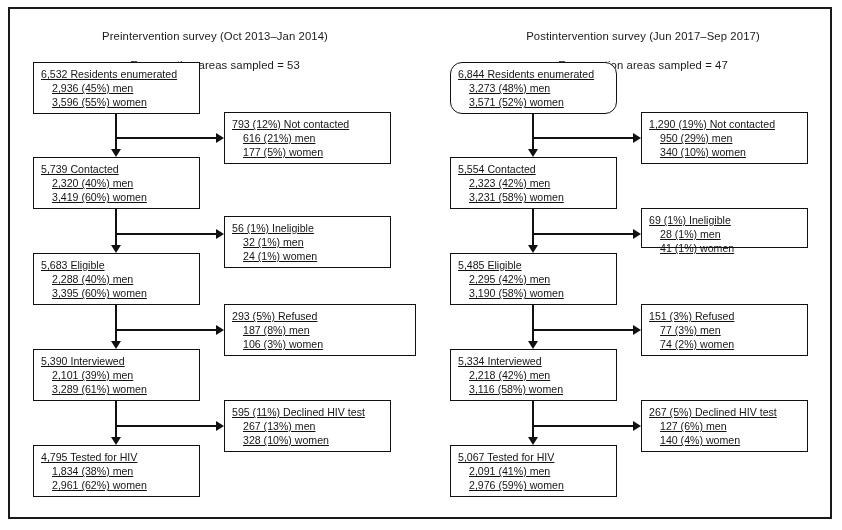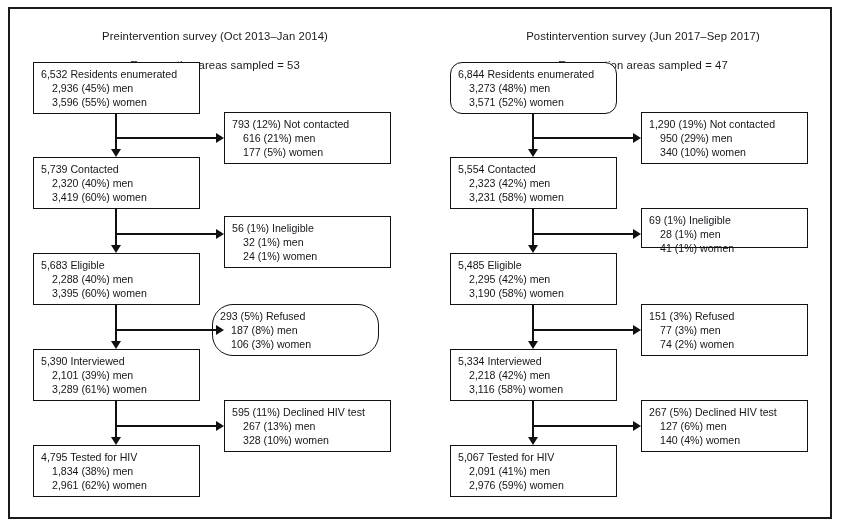--- a/index.html
+++ b/index.html
@@ -22,20 +22,21 @@
     position:absolute;text-align:center;
     font-size:11.3px;line-height:14.5px;color:#1a1a1a;
     letter-spacing:.1px;white-space:pre-line;
   }
 
   
   .node{
     position:absolute;box-sizing:border-box;
     border:1.6px solid #111;background:#fff;
     padding:4px 0 21px 7px;
+    text-decoration:underline;
   }
   .node .ln{
     font-size:10.6px;line-height:14.2px;color:#15161a;
     white-space:nowrap;
   }
   .node .ln.ind{padding-left:11px;}
 
   
   .vline{position:absolute;background:#111;width:2px;}
   .hline{position:absolute;background:#111;height:2px;}
@@ -98,21 +99,21 @@
     <div class="ln ind">616 (21%) men</div>
     <div class="ln ind">177 (5%) women</div>
   </div>
 
   <div class="node" style="left:224px;top:208px;width:167px;height:52px;margin-top:8px;">
     <div class="ln">56 (1%) Ineligible</div>
     <div class="ln ind">32 (1%) men</div>
     <div class="ln ind">24 (1%) women</div>
   </div>
 
-  <div class="node" style="left:212px;top:304px;width:167px;height:52px;border-radius:21px;">
+  <div class="node" style="left:224px;top:304px;width:192px;height:52px;">
     <div class="ln">293 (5%) Refused</div>
     <div class="ln ind">187 (8%) men</div>
     <div class="ln ind">106 (3%) women</div>
   </div>
 
   <div class="node" style="left:224px;top:400px;width:167px;height:52px;">
     <div class="ln">595 (11%) Declined HIV test</div>
     <div class="ln ind">267 (13%) men</div>
     <div class="ln ind">328 (10%) women</div>
   </div>

